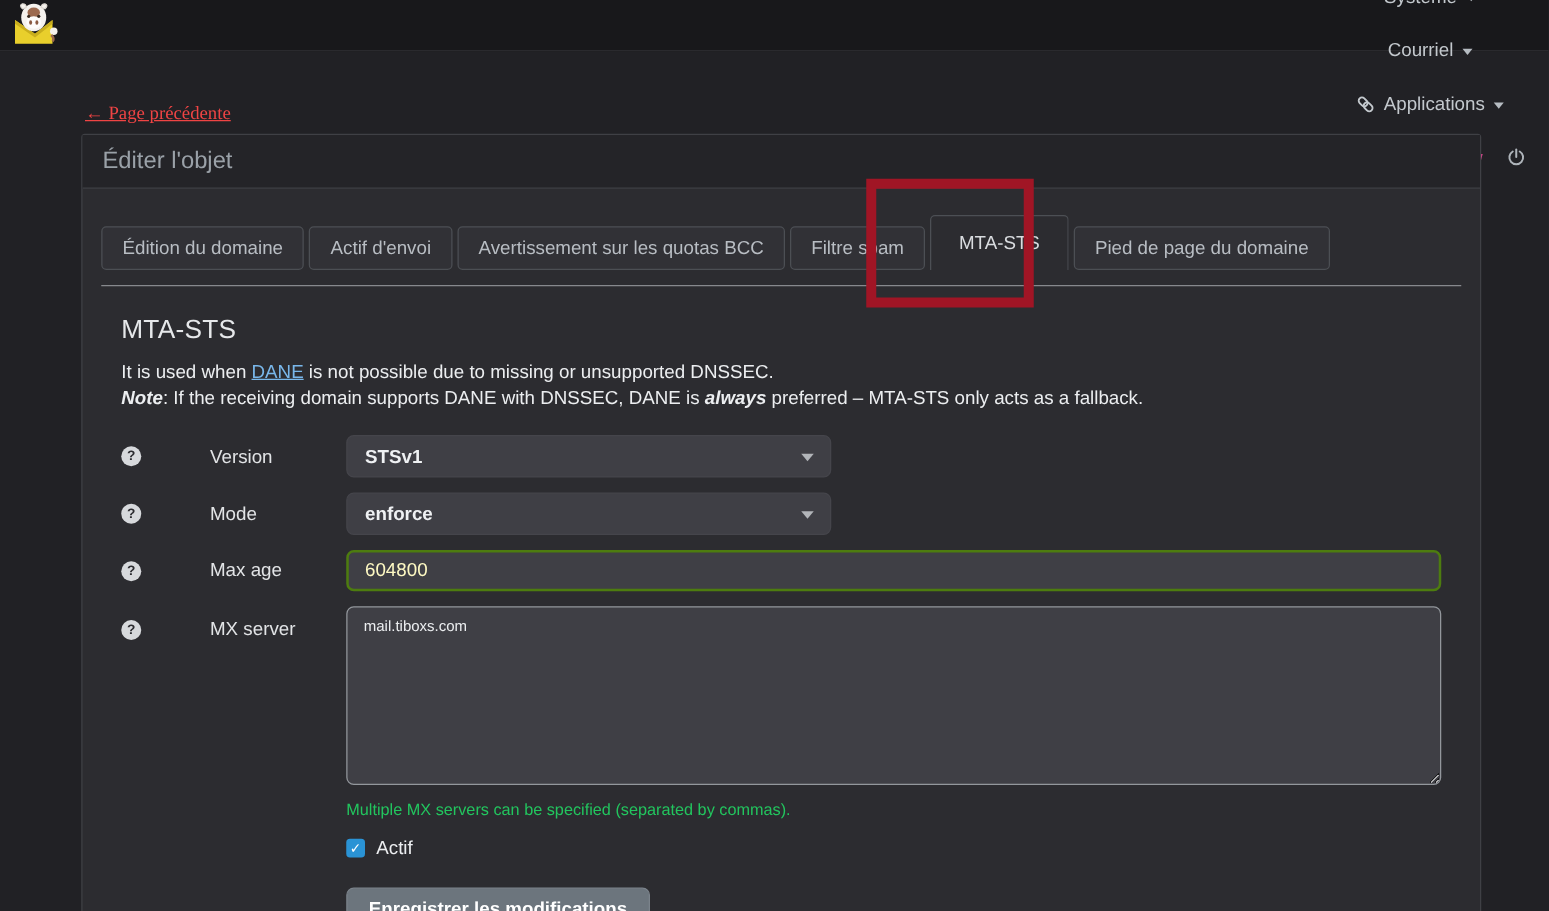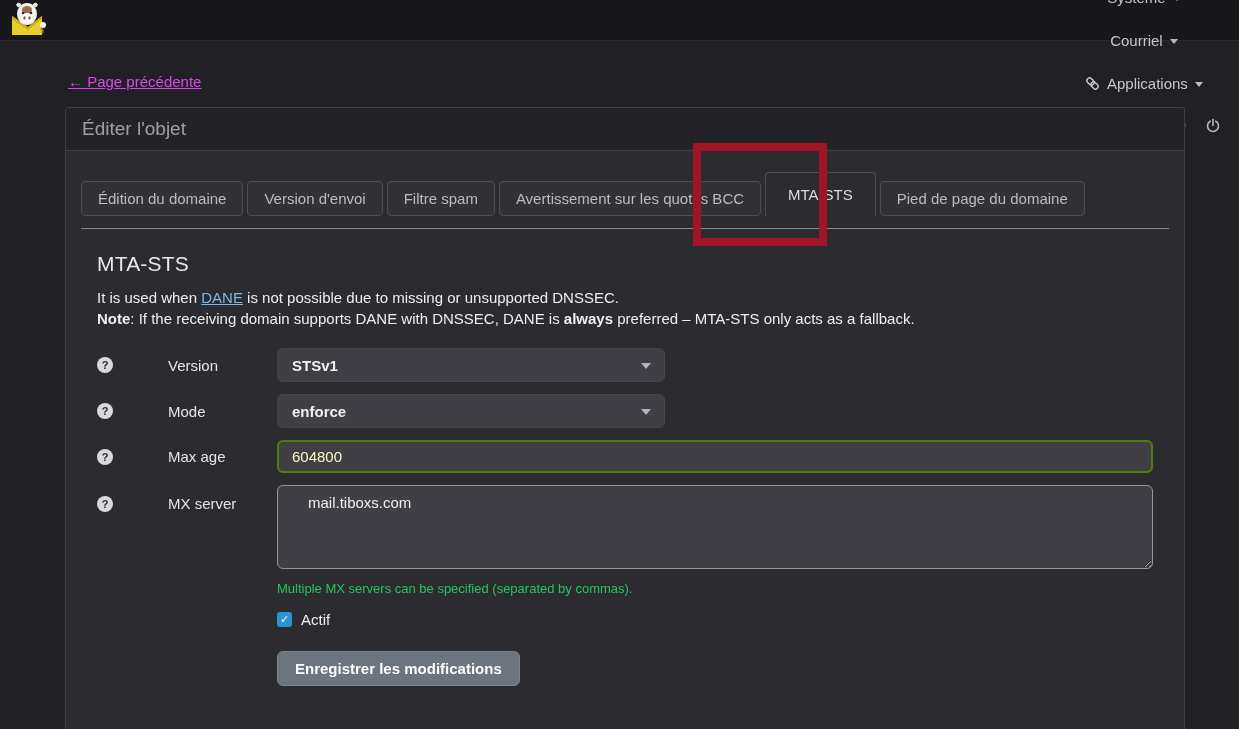--- a/index.html
+++ b/index.html
@@ -40,22 +40,22 @@
     margin-top:2px;
   }
   .flag { width:21px; height:14px; display:flex; border:1px solid #111; }
   .flag div { flex:1; }
   .flag .b { background:#1e3f94; } .flag .w { background:#f2f2f2; } .flag .r { background:#d62d3a; }
   .user { display:flex; align-items:center; gap:19px; color:#ec4899; font-size:15px; font-weight:bold; cursor:pointer; }
   .icon-svg { display:inline-block; vertical-align:middle; }
 
   
   .back-link {
-    display:inline-block; margin:32px 0 0 68px;
-    color:#d946ef; font-size:15px; text-decoration:underline; cursor:pointer;
+    display:inline-block; margin:42px 0 0 68px;
+    color:#ef4444; font-size:15px; text-decoration:underline; cursor:pointer;font-family:Liberation Serif, serif;
   }
 
   
   .card {
     position:absolute; left:65px; top:107px; width:1120px; height:900px;
     background:#2c2c30; border:1px solid #3f4045; border-radius:3px;
   }
   .card-header {
     background:#242428; border-bottom:1px solid #3f4045;
     padding:10px 16px; font-size:19px; color:#9aa1a8;
@@ -76,21 +76,21 @@
   }
   .tabs-divider {
     border:none; border-top:1px solid #87898d; margin-top:12px;
   }
 
   
   .tab-pane { padding:23px 16px 0 16px; }
   .pane-title { font-size:21px; font-weight:normal; color:#e6e8ea; letter-spacing:.2px; }
   .desc { margin-top:11px; font-size:15px; line-height:21px; color:#eceef0; }
   .desc a { color:#79b7ea; text-decoration:underline; cursor:pointer; }
-  .desc b { font-weight:bold; }
+  .desc b { font-weight:bold;font-style:italic; }
 
   
   .form { margin-top:19px; }
   .form-row { display:flex; align-items:center; margin-bottom:12px; }
   .form-row.top { align-items:flex-start; }
   .form-row.top .label-col { margin-top:10px; }
   .label-col { width:180px; display:flex; align-items:center; gap:11px; flex-shrink:0; }
   .help-icon {
     width:16px; height:16px; border-radius:50%; background:#d7d9dc;
     color:#2b2b2f; font-size:11px; font-weight:bold;
@@ -108,22 +108,22 @@
     position:absolute; right:13px; top:14px;
     width:0; height:0; border-left:5px solid transparent;
     border-right:5px solid transparent; border-top:6px solid #b2b5b9;
   }
   .text-input {
     width:879px; height:33px; background:#3f3f45; border:2px solid #4d7c0f;
     border-radius:6px; color:#fef9c3; font-size:15px; padding:0 13px;
     font-family:"Liberation Sans", sans-serif;
   }
   .textarea {
-    width:879px; height:84px; background:#3f3f45; border:1px solid #93979c;
-    border-radius:6px; color:#eceef0; font-size:15px; padding:8px 30px;
+    width:879px; height:143px; background:#3f3f45; border:1px solid #93979c;
+    border-radius:6px; color:#eceef0; font-size:12px; padding:8px 13px;
     font-family:"Liberation Sans", sans-serif; resize:vertical;
   }
   .hint { margin:5px 0 0 180px; font-size:13px; color:#22c55e; }
 
   .check-row { display:flex; align-items:center; gap:9px; margin:15px 0 0 180px; }
   .checkbox {
     width:15px; height:15px; border-radius:3px; background:#2a93d5;
     color:#fff; font-size:11px; display:flex; align-items:center; justify-content:center;
     cursor:pointer;
   }
@@ -221,23 +221,23 @@
 
 <a class="back-link">← Page précédente</a>
 
 
 <div class="card">
   <div class="card-header">Éditer l'objet</div>
   <div class="card-body">
 
     <div class="tabs">
       <div class="tab">Édition du domaine</div>
-      <div class="tab">Version d'envoi</div>
+      <div class="tab">Actif d'envoi</div>
+      <div class="tab">Avertissement sur les quotas BCC</div>
       <div class="tab">Filtre spam</div>
-      <div class="tab">Avertissement sur les quotas BCC</div>
       <div class="tab active">MTA-STS</div>
       <div class="tab">Pied de page du domaine</div>
     </div>
     <hr class="tabs-divider">
 
     <div class="tab-pane">
       <h3 class="pane-title">MTA-STS</h3>
 
       <div class="desc">
         <div><span>It is used when </span><a>DANE</a><span> is not possible due to missing or unsupported DNSSEC.</span></div>

